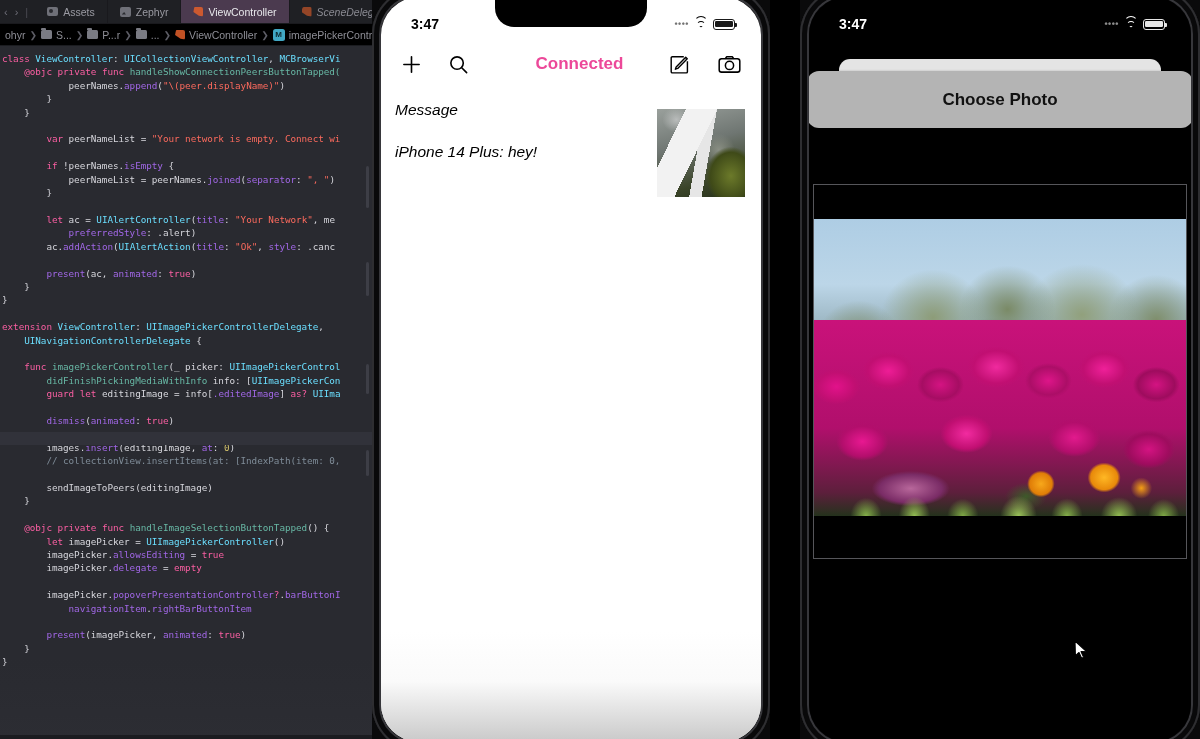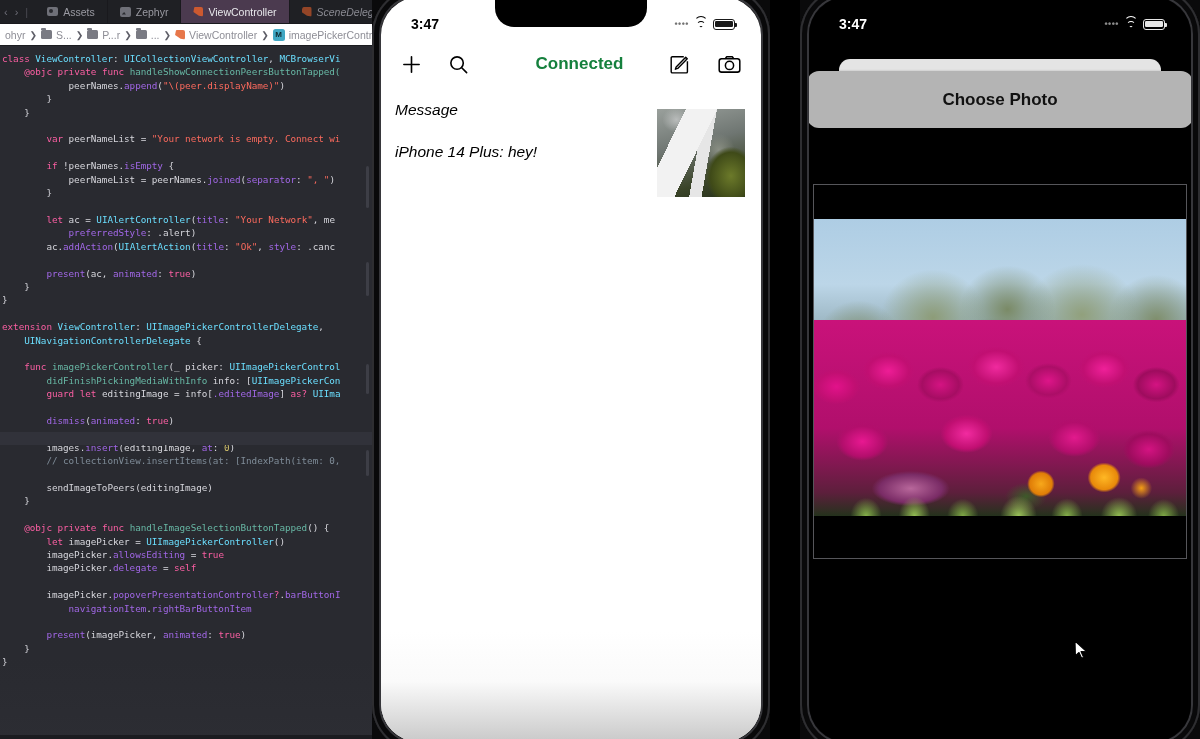--- a/index.html
+++ b/index.html
@@ -29,21 +29,21 @@
   .assetsicon { width:11px; height:9px; background:#6f7078; border-radius:2px;
                 flex:none; position:relative; }
   .assetsicon:after { content:""; position:absolute; left:2px; top:2px;
                       width:4px; height:4px; background:#2a2b30; border-radius:50%; }
   .zephicon { width:11px; height:10px; background:#6f7078; border-radius:2px; flex:none;
               position:relative; }
   .zephicon:after { content:""; position:absolute; left:2px; top:5px; width:7px;height:3px;
                     background:#2a2b30; clip-path:polygon(0 100%,35% 20%,60% 100%); }
   .tabsep { width:1px; background:#33343a; margin:6px 0; }
 
-  .crumbbar { height:22px; background:#ffffff; border-bottom:1px solid #1b1c20;
+  .crumbbar { height:22px; background:#000000; border-bottom:1px solid #1b1c20;
               display:flex; align-items:center; gap:4px; padding:0 5px;
               font-size:10.5px; color:#8e8e96; white-space:nowrap; overflow:hidden; }
   .crumbbar .chev { color:#5d5d66; font-size:9px; }
   .folder { width:11px; height:9px; background:#7a7b83; border-radius:1.5px; flex:none;
             position:relative; }
   .folder:before { content:""; position:absolute; top:-2px; left:0; width:5px; height:2px;
                    background:#7a7b83; border-radius:1px 1px 0 0; }
   .mbadge { width:12px; height:12px; background:#41a8c4; color:#0f2a32; font-size:8px;
             font-weight:bold; display:flex; align-items:center; justify-content:center;
             border-radius:2.5px; flex:none; }
@@ -96,21 +96,21 @@
           position:relative; opacity:.9; }
   .batt:after { content:""; position:absolute; right:-3px; top:3px; width:1.6px; height:4px;
                 background:currentColor; border-radius:0 1px 1px 0; }
   .batt i { position:absolute; inset:1.4px; background:currentColor; border-radius:1.2px; display:block; }
 
   
   .simA .sim-screen { background:#fff; }
   .navbar { position:absolute; top:44px; left:0; right:0; height:46px;
             display:flex; align-items:center; padding:0 20px; }
   .navtitle { position:absolute; left:17px; right:0; text-align:center; font-size:17px;
-              font-weight:bold; color:#15803d; pointer-events:none; }
+              font-weight:bold; color:#ec4899; pointer-events:none; }
   .nav-left { display:flex; align-items:center; gap:26px; z-index:2; }
   .nav-right { display:flex; align-items:center; gap:28px; margin-left:auto; z-index:2; }
   .ic { color:#000; display:block; }
 
   .chat { position:absolute; top:104px; left:0; right:0; padding:0 14px;font-style:italic; }
   .chatrow { font-size:15.5px; color:#000; line-height:1.2; margin-bottom:23px; }
   .thumb { position:absolute; right:16px; top:8px; width:88px; height:88px;
            overflow:hidden; background:#2a2a28; }
   .bottomfade { position:absolute; left:0; right:0; bottom:0; height:110px;
                 background:linear-gradient(to bottom, #ffffff 0%, #fafafa 45%, #c9c9c9 100%); }
@@ -265,21 +265,21 @@
 <span class="p"></span>
 <span class="p">        images</span><span class="p">.</span><span class="m">insert</span><span class="p">(editingImage, </span><span class="m">at</span><span class="p">: </span><span class="n">0</span><span class="p">)</span>
 <span class="c">        // collectionView.insertItems(at: [IndexPath(item: 0,</span>
 <span class="p"></span>
 <span class="p">        sendImageToPeers</span><span class="p">(editingImage)</span>
 <span class="p">    }</span>
 <span class="p"></span>
 <span class="k">    @objc </span><span class="k">private </span><span class="k">func </span><span class="fn">handleImageSelectionButtonTapped</span><span class="p">() {</span>
 <span class="k">        let </span><span class="p">imagePicker = </span><span class="ty">UIImagePickerController</span><span class="p">()</span>
 <span class="p">        imagePicker</span><span class="p">.</span><span class="m">allowsEditing</span><span class="p"> = </span><span class="k">true</span>
-<span class="p">        imagePicker</span><span class="p">.</span><span class="m">delegate</span><span class="p"> = </span><span class="k">self</span>
+<span class="p">        imagePicker</span><span class="p">.</span><span class="m">delegate</span><span class="p"> = </span><span class="k">empty</span>
 <span class="p"></span>
 <span class="p">        imagePicker</span><span class="p">.</span><span class="m">popoverPresentationController</span><span class="k">?</span><span class="p">.</span><span class="m">barButtonI</span>
 <span class="m">            navigationItem</span><span class="p">.</span><span class="m">rightBarButtonItem</span>
 <span class="p"></span>
 <span class="m">        present</span><span class="p">(imagePicker, </span><span class="m">animated</span><span class="p">: </span><span class="k">true</span><span class="p">)</span>
 <span class="p">    }</span>
 <span class="p">}</span></pre>
       <div class="minimap">
         <i style="top:120px;height:42px"></i>
         <i style="top:216px;height:34px"></i>

